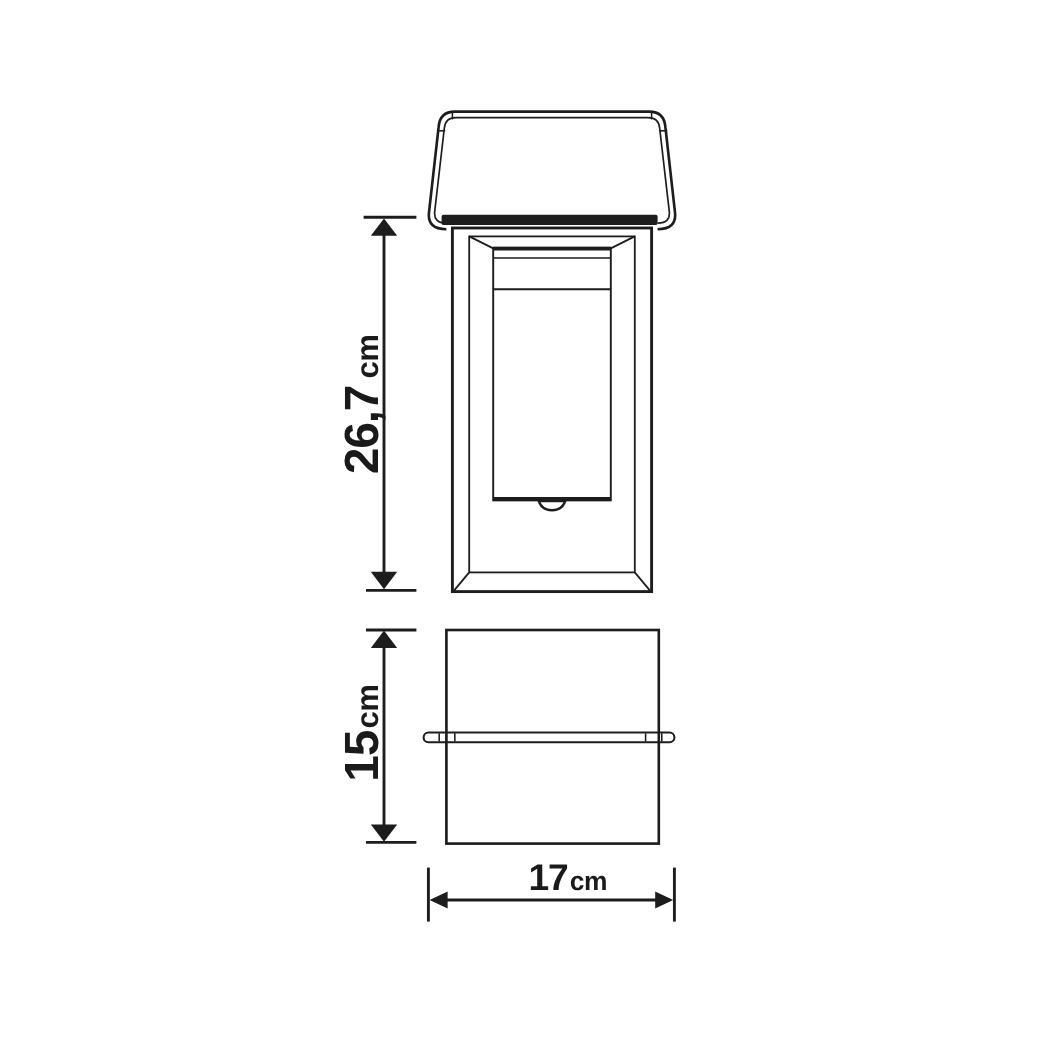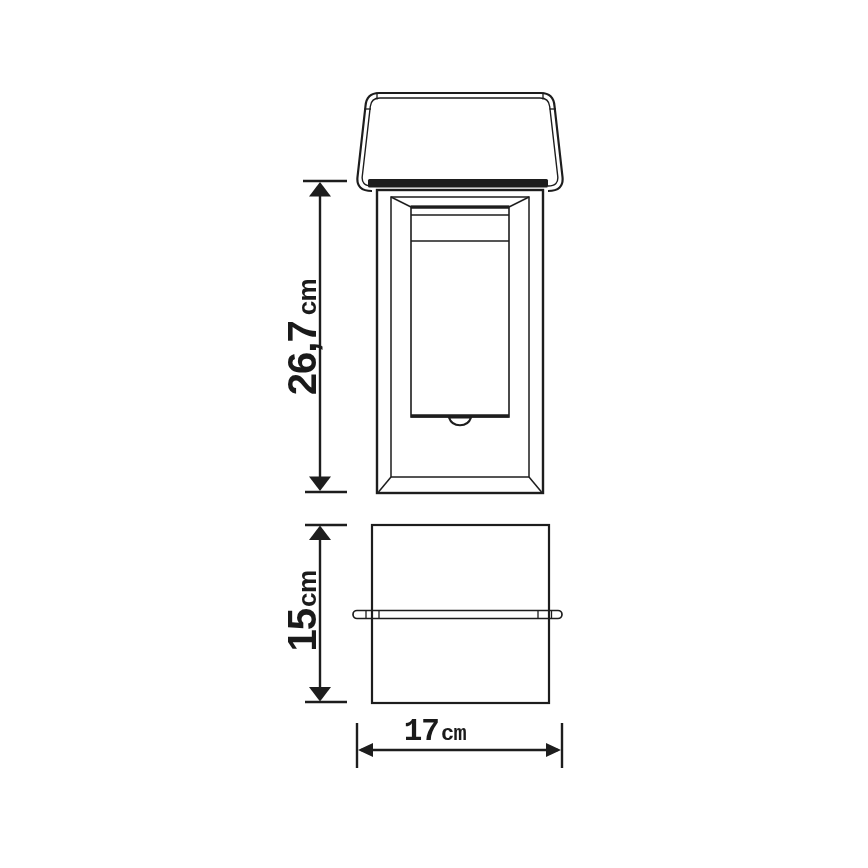--- a/index.html
+++ b/index.html
@@ -106,18 +106,18 @@
   <div class="dim-label vertical" style="left:302px;top:337px;">
     <span class="value">26,7</span>
     <span class="unit">cm</span>
   </div>
 
   <div class="dim-label vertical tight" style="left:302px;top:611px;">
     <span class="value">15</span>
     <span class="unit">cm</span>
   </div>
 
-  <div class="dim-label horizontal" style="left:435px;top:731px;font-family:Liberation Mono, monospace;">
+  <div class="dim-label horizontal" style="left:473px;top:731px;">
     <span class="value">17</span>
     <span class="unit">cm</span>
   </div>
 
 </div>
 
 </body></html>

